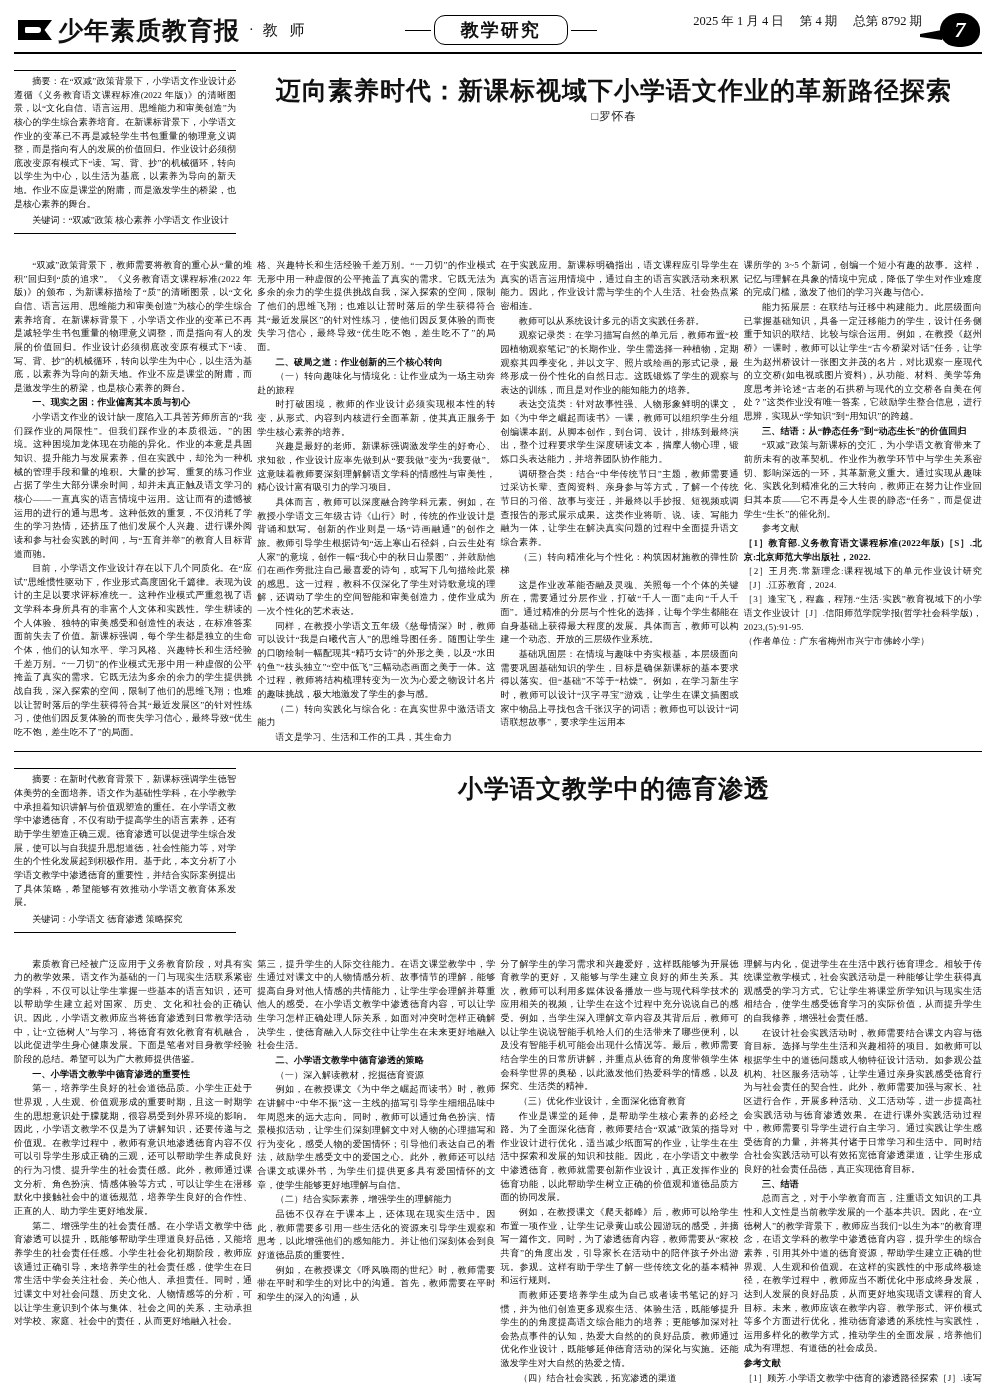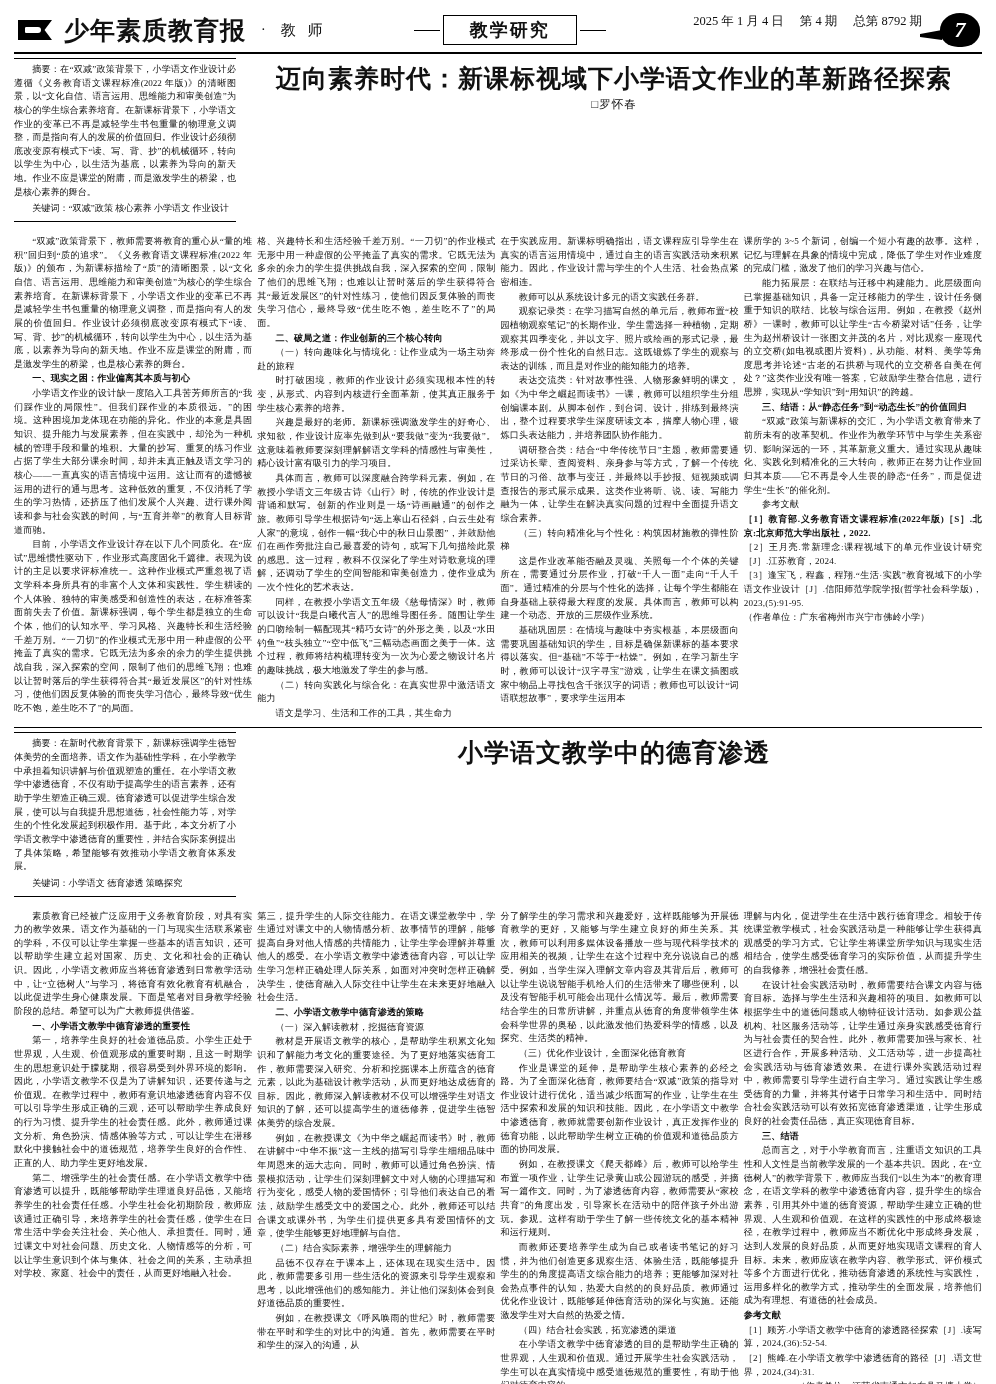--- a/index.html
+++ b/index.html
@@ -24,21 +24,21 @@
     display: flex;
     align-items: center;
     height: 44px;
     border-bottom: 2px solid #000;
     padding-bottom: 2px;
     position: relative;
   }
   .mast-left {
     display: flex;
     align-items: center;
-    gap: 12px;
+    gap: 6px;
     flex: 0 0 auto;
     padding-left: 4px;
     justify-content: center;
   }
   .mast-flag {
     width: 34px;
     height: 20px;
     background: #000;
     clip-path: polygon(0 0, 100% 0, 78% 50%, 100% 100%, 0 100%);
     position: relative;
@@ -62,21 +62,21 @@
   .mast-sub { font-size: 15px; letter-spacing: 4px; font-weight: normal; }
 
   .mast-center {
     flex: 1 1 auto;
     display: flex;
     justify-content: center;
     align-items: center;
   }
   .mast-banner {
     border: 1px solid #000;
-    border-radius: 0;
+    border-radius: 11px;
     padding: 2px 26px;
     font-size: 18px;
     font-weight: bold;
     letter-spacing: 2px;
     background: #fff;
     position: relative;
   }
   .mast-banner::before, .mast-banner::after {
     content: "";
     position: absolute;
@@ -118,21 +118,21 @@
     top: 50%;
     width: 22px;
     height: 10px;
     background: #000;
     clip-path: polygon(0 40%, 100% 0, 100% 100%, 0 70%);
   }
 
   
   .article {
     border-bottom: 1px solid #000;
-    padding: 4px 0 6px 0;
+    padding: 16px 0 6px 0;
   }
   .article.last { border-bottom: none; }
 
   .art-headline {
     text-align: center;
     font-size: 25px;
     font-weight: bold;
     letter-spacing: 1px;
     margin: 4px 0 2px 0;
     font-family: "Liberation Serif", serif;
@@ -171,21 +171,21 @@
   }
   .head-left { width: 222px; flex: 0 0 222px; }
   .head-right { flex: 1 1 auto; }
 
   .col-narrow { font-size: 9.1px; line-height: 1.5; text-align: justify; }
   .col-narrow p { margin: 0 0 1px 0; text-indent: 2em; }
 
   .body-cols {
     display: flex;
     gap: 5px;
-    margin-top: 8px;
+    margin-top: 20px;
   }
 
   .sign {
     text-align: right;
     margin-top: 4px;
     font-size: 9.1px;
     text-indent: 0;
   }
 </style>
 </head>
@@ -285,21 +285,20 @@
       <div class="col">
         <p>素质教育已经被广泛应用于义务教育阶段，对具有实力的教学效果。语文作为基础的一门与现实生活联系紧密的学科，不仅可以让学生掌握一些基本的语言知识，还可以帮助学生建立起对国家、历史、文化和社会的正确认识。因此，小学语文教师应当将德育渗透到日常教学活动中，让“立德树人”与学习，将德育有效化教育有机融合，以此促进学生身心健康发展。下面是笔者对目身教学经验阶段的总结。希望可以为广大教师提供借鉴。</p>
         <p class="sub">一、小学语文教学中德育渗透的重要性</p>
         <p>第一，培养学生良好的社会道德品质。小学生正处于世界观，人生观、价值观形成的重要时期，且这一时期学生的思想意识处于朦胧期，很容易受到外界环境的影响。因此，小学语文教学不仅是为了讲解知识，还要传递与之价值观。在教学过程中，教师有意识地渗透德育内容不仅可以引导学生形成正确的三观，还可以帮助学生养成良好的行为习惯、提升学生的社会责任感。此外，教师通过课文分析、角色扮演、情感体验等方式，可以让学生在潜移默化中接触社会中的道德规范，培养学生良好的合作性、正直的人、助力学生更好地发展。</p>
         <p>第二、增强学生的社会责任感。在小学语文教学中德育渗透可以提升，既能够帮助学生理道良好品德，又能培养学生的社会责任任感。小学生社会化初期阶段，教师应该通过正确引导，来培养学生的社会责任感，使学生在日常生活中学会关注社会、关心他人、承担责任。同时，通过课文中对社会问题、历史文化、人物情感等的分析，可以让学生意识到个体与集体、社会之间的关系，主动承担对学校、家庭、社会中的责任，从而更好地融入社会。</p>
       </div>
       <div class="col">
         <p class="noind">第三，提升学生的人际交往能力。在语文课堂教学中，学生通过对课文中的人物情感分析、故事情节的理解，能够提高自身对他人情感的共情能力，让学生学会理解并尊重他人的感受。在小学语文教学中渗透德育内容，可以让学生学习怎样正确处理人际关系，如面对冲突时怎样正确解决学生，使德育融入人际交往中让学生在未来更好地融入社会生活。</p>
         <p class="sub">二、小学语文教学中德育渗透的策略</p>
         <p>（一）深入解读教材，挖掘德育资源</p>
-        <p>教材是开展语文教学的核心，是帮助学生积累文化知识和了解能力考文化的重要途径。为了更好地落实德育工作，教师需要深入研究、分析和挖掘课本上所蕴含的德育元素，以此为基础设计教学活动，从而更好地达成德育的目标。因此，教师深入解读教材不仅可以增强学生对语文知识的了解，还可以提高学生的道德修养，促进学生德智体美劳的综合发展。</p>
         <p>例如，在教授课文《为中华之崛起而读书》时，教师在讲解中“中华不振”这一主线的描写引导学生细细品味中年周恩来的远大志向。同时，教师可以通过角色扮演、情景模拟活动，让学生们深刻理解文中对人物的心理描写和行为变化，感受人物的爱国情怀；引导他们表达自己的看法，鼓励学生感受文中的爱国之心。此外，教师还可以结合课文或课外书，为学生们提供更多具有爱国情怀的文章，使学生能够更好地理解与自信。</p>
         <p>（二）结合实际素养，增强学生的理解能力</p>
         <p>品德不仅存在于课本上，还体现在现实生活中。因此，教师需要多引用一些生活化的资源来引导学生观察和思考，以此增强他们的感知能力。并让他们深刻体会到良好道德品质的重要性。</p>
         <p>例如，在教授课文《呼风唤雨的世纪》时，教师需要带在平时和学生的对比中的沟通。首先，教师需要在平时和学生的深入的沟通，从</p>
       </div>
       <div class="col">
         <p class="noind">分了解学生的学习需求和兴趣爱好，这样既能够为开展德育教学的更好，又能够与学生建立良好的师生关系。其次，教师可以利用多媒体设备播放一些与现代科学技术的应用相关的视频，让学生在这个过程中充分说说自己的感受。例如，当学生深入理解文章内容及其背后后，教师可以让学生说说智能手机给人们的生活带来了哪些便利，以及没有智能手机可能会出现什么情况等。最后，教师需要结合学生的日常所讲解，并重点从德育的角度带领学生体会科学世界的奥秘，以此激发他们热爱科学的情感，以及探究、生活类的精神。</p>
         <p>（三）优化作业设计，全面深化德育教育</p>
         <p>作业是课堂的延伸，是帮助学生核心素养的必经之路。为了全面深化德育，教师要结合“双减”政策的指导对作业设计进行优化，适当减少纸面写的作业，让学生在生活中探索和发展的知识和技能。因此，在小学语文中教学中渗透德育，教师就需要创新作业设计，真正发挥作业的德育功能，以此帮助学生树立正确的价值观和道德品质方面的协同发展。</p>
         <p>例如，在教授课文《爬天都峰》后，教师可以给学生布置一项作业，让学生记录黄山或公园游玩的感受，并摘写一篇作文。同时，为了渗透德育内容，教师需要从“家校共育”的角度出发，引导家长在活动中的陪伴孩子外出游玩。参观。这样有助于学生了解一些传统文化的基本精神和运行规则。</p>

